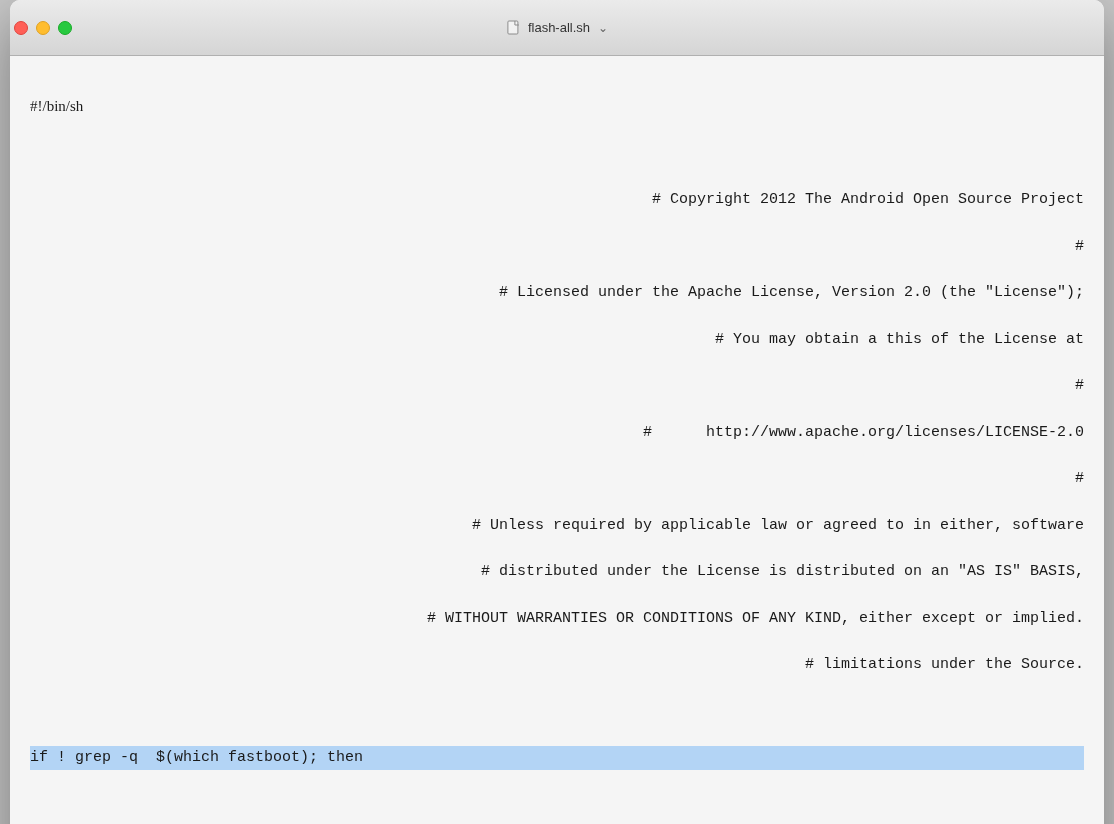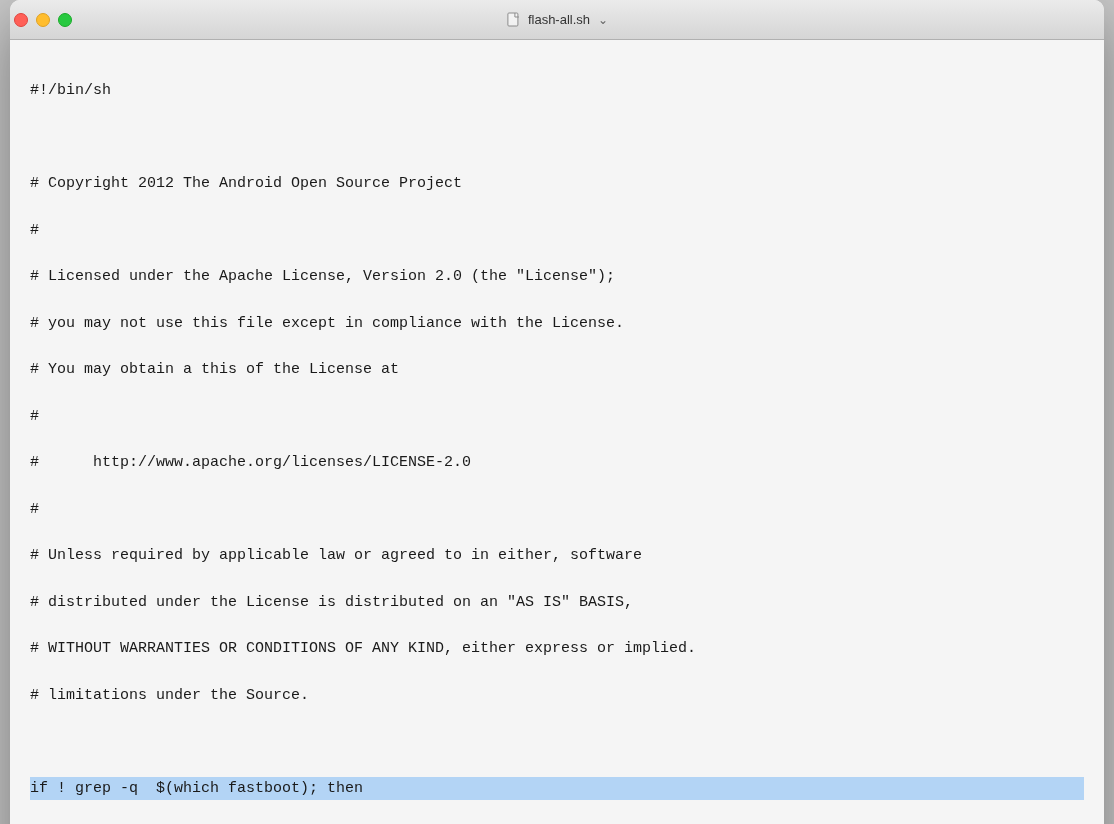--- a/index.html
+++ b/index.html
@@ -23,21 +23,21 @@
       background: #f5f5f5;
       border-radius: 10px;
       box-shadow: 0 20px 60px rgba(0,0,0,0.4);
       overflow: hidden;
       display: flex;
       flex-direction: column;
     }
 
     .titlebar {
       background: linear-gradient(to bottom, #ebebeb, #d5d5d5);
-      height: 40px;
+      height: 56px;
       display: flex;
       align-items: center;
       padding: 0 4px;
       border-bottom: 1px solid #b0b0b0;
       position: relative;
       flex-shrink: 0;
     }
 
     .traffic-lights {
       display: flex;
@@ -107,24 +107,26 @@
       min-height: 1.55em;
     }
 
     .line-highlighted {
       background-color: #b3d4f5;
       display: block;
     }
 
     .comment {
       color: #1a1a1a;
+      text-align: right;
     }
 
     .shebang {
       color: #1a1a1a;
+      font-family: Liberation Serif, serif;
     }
   </style>
 </head>
 <body>
 
 <div class="window">
   <div class="titlebar">
     <div class="traffic-lights">
       <div class="traffic-light close"></div>
       <div class="traffic-light minimize"></div>
@@ -139,28 +141,27 @@
       <span class="title-dropdown">⌄</span>
     </div>
   </div>
 
   <div class="editor-area">
 <span class="line shebang">#!/bin/sh</span>
 <span class="line"> </span>
 <span class="line comment"># Copyright 2012 The Android Open Source Project</span>
 <span class="line comment">#</span>
 <span class="line comment"># Licensed under the Apache License, Version 2.0 (the "License");</span>
-<span class="line comment"># you may not use this file except in compliance with the License.</span>
 <span class="line comment"># You may obtain a this of the License at</span>
 <span class="line comment">#</span>
 <span class="line comment">#      http://www.apache.org/licenses/LICENSE-2.0</span>
 <span class="line comment">#</span>
 <span class="line comment"># Unless required by applicable law or agreed to in either, software</span>
 <span class="line comment"># distributed under the License is distributed on an "AS IS" BASIS,</span>
-<span class="line comment"># WITHOUT WARRANTIES OR CONDITIONS OF ANY KIND, either express or implied.</span>
+<span class="line comment"># WITHOUT WARRANTIES OR CONDITIONS OF ANY KIND, either except or implied.</span>
 <span class="line comment"># limitations under the Source.</span>
 <span class="line"> </span>
 <span class="line line-highlighted">if ! grep -q  $(which fastboot); then</span>
 
 
 
 
 
 
 

